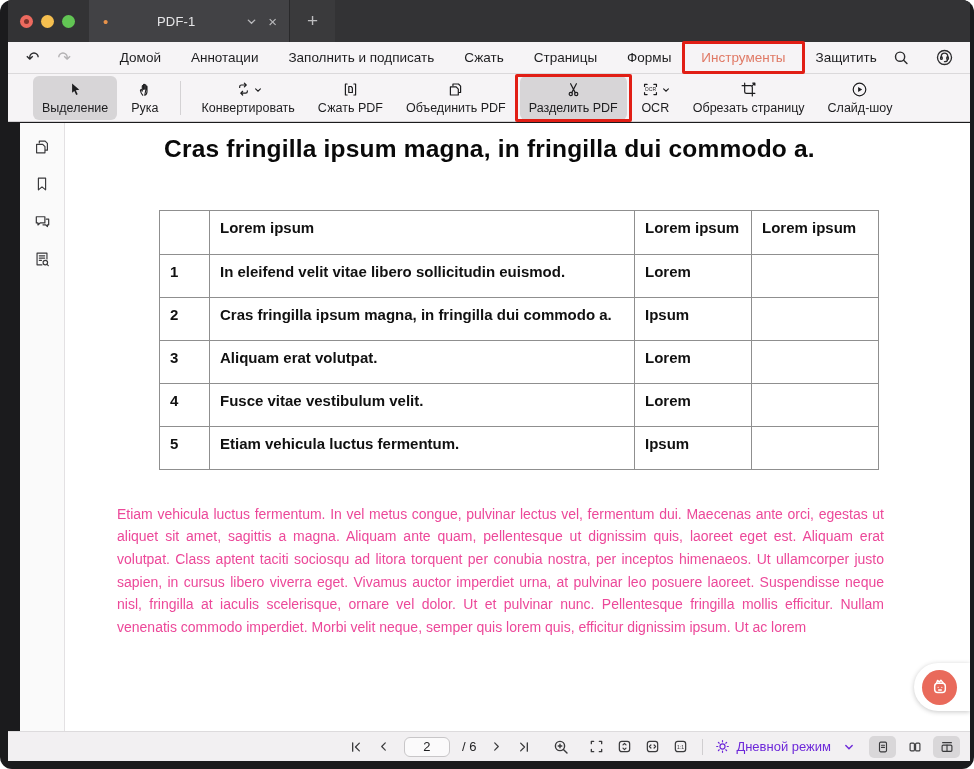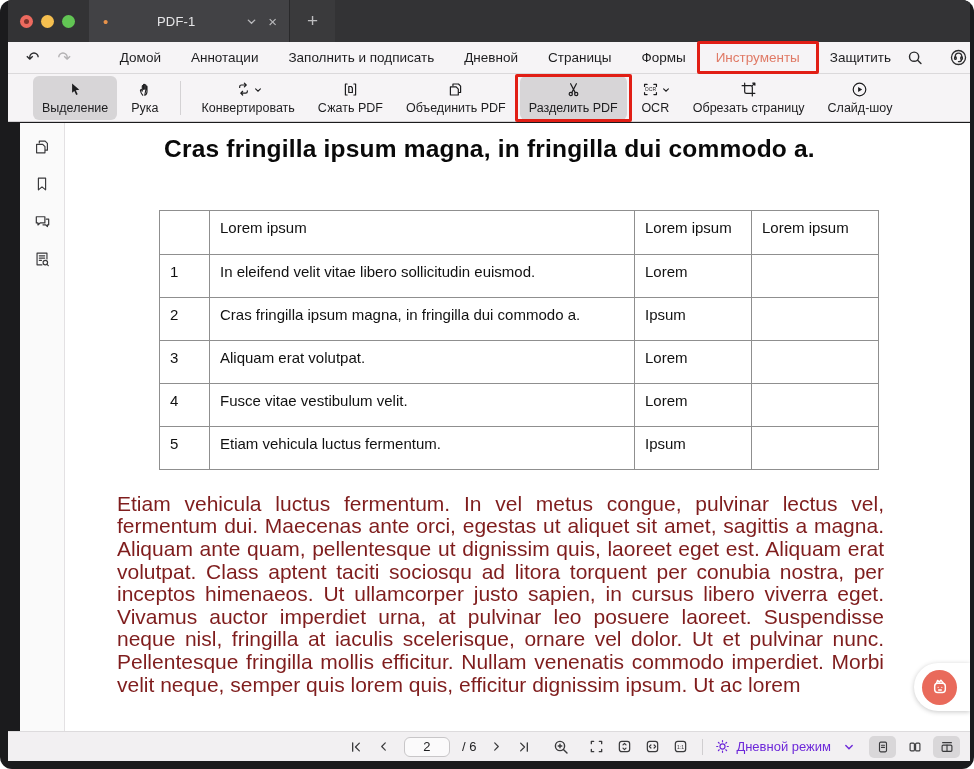--- a/index.html
+++ b/index.html
@@ -41,26 +41,26 @@
   .tool-btn .tlabel { font-size:12.5px; white-space:nowrap; }
   .tb-divider { width:1px; height:34px; background:#d4d2d4; margin:0 7px; }
 
   
   .content { position:absolute; left:12px; top:123px; width:100%; height:608px; background:#e8e6e8; }
   .side-rail { position:absolute; left:0; top:0; width:45px; height:100%; background:#fafafa; border-right:1px solid #e3e1e3; display:flex; flex-direction:column; align-items:center; padding-top:13px; gap:15px; color:#3a3a3c; }
   .page { position:absolute; left:45px; top:0; width:908px; height:608px; background:#ffffff; overflow:hidden; padding:9px 96px 0 52px; }
   .doc-heading { font-size:24.5px; font-weight:bold; color:#090909; line-height:1.38; text-indent:47px; letter-spacing:.2px; }
 
   table.doc-table { border-collapse:collapse; margin-top:44px; margin-left:42px; width:719px; table-layout:fixed; font-size:15px; color:#111; }
-  .doc-table td { border:1px solid #8f8f8f; vertical-align:top; padding:7px 10px 6px 10px; line-height:1.35; }
+  .doc-table td { border:1px solid #8f8f8f; vertical-align:top; padding:7px 10px 6px 10px; line-height:1.35;font-weight:bold; }
   .doc-table col.c0 { width:50px; } .doc-table col.c1 { width:425px; } .doc-table col.c2 { width:117px; } .doc-table col.c3 { width:127px; }
   .doc-table tr.hdr td { height:44px; }
   .doc-table tr.body-row td { height:43px; }
 
-  .doc-paragraph { margin-top:23px; width:767px; font-size:21px; line-height:22.6px; text-align:justify; color:#7f1d1d; }
+  .doc-paragraph { margin-top:33px; width:767px; font-size:14px; line-height:22.6px; text-align:justify; color:#ec4899; }
 
   
   .assistant-pill { position:absolute; right:0; top:663px; width:56px; height:48px; background:#ffffff; border-radius:24px 0 0 24px; box-shadow:0 1px 5px rgba(0,0,0,.22); display:flex; align-items:center; padding-left:8px; }
   .robot-btn { width:35px; height:35px; border-radius:50%; background:#e96a5b; display:flex; align-items:center; justify-content:center; color:#fff; }
 
   
   .statusbar { position:absolute; left:0; top:731px; width:100%; height:30px; background:#f2f0f2; border-top:1px solid #dddbdd; display:flex; align-items:center; color:#3a3a3c; }
   .sb-spacer { flex:1; }
   .sb-group { display:flex; align-items:center; }
   .sb-btn { display:flex; align-items:center; justify-content:center; padding:2px; }
@@ -106,21 +106,21 @@
 
   <div class="menubar">
     <div class="undo-redo">
       <span class="undo">↶</span>
       <span class="redo">↷</span>
     </div>
     <div class="menu-items">
       <span class="menu-item">Домой</span>
       <span class="menu-item">Аннотации</span>
       <span class="menu-item">Заполнить и подписать</span>
-      <span class="menu-item">Дневной</span>
+      <span class="menu-item">Сжать</span>
       <span class="menu-item">Страницы</span>
       <span class="menu-item">Формы</span>
       <span class="menu-item active">
         <span>Инструменты</span>
         <span class="annotation-box"></span>
       </span>
       <span class="menu-item">Защитить</span>
     </div>
     <div class="menubar-icons">
       <span class="sb-btn">

